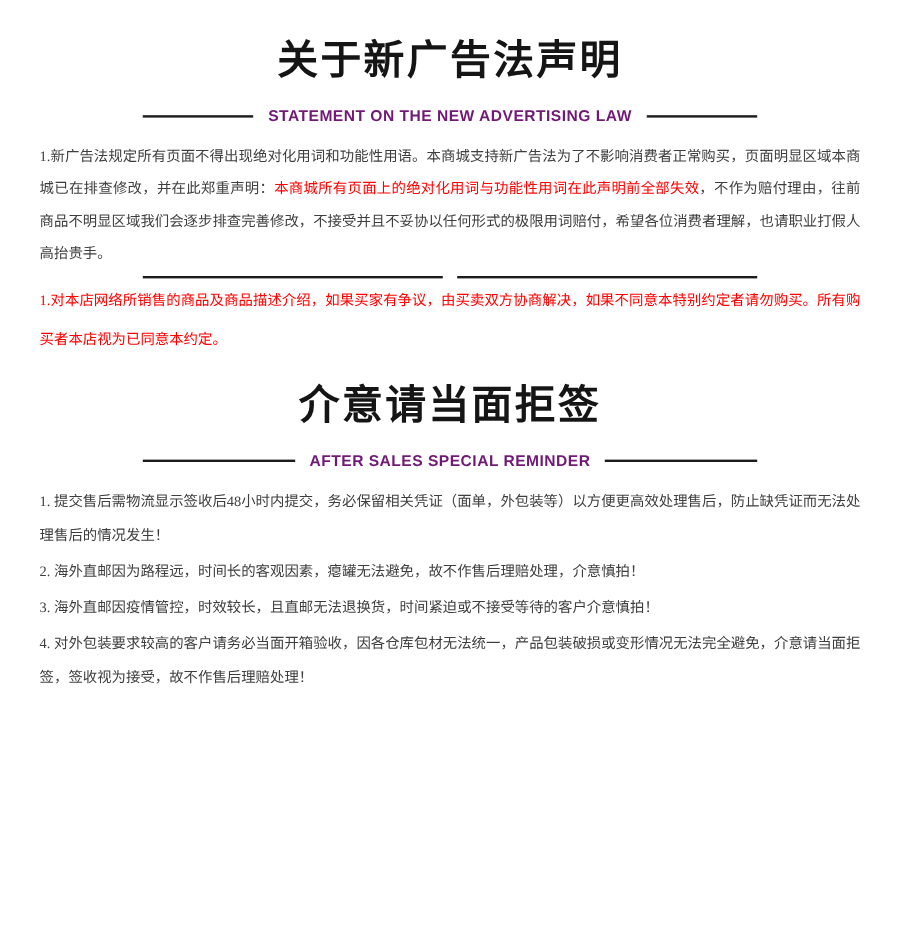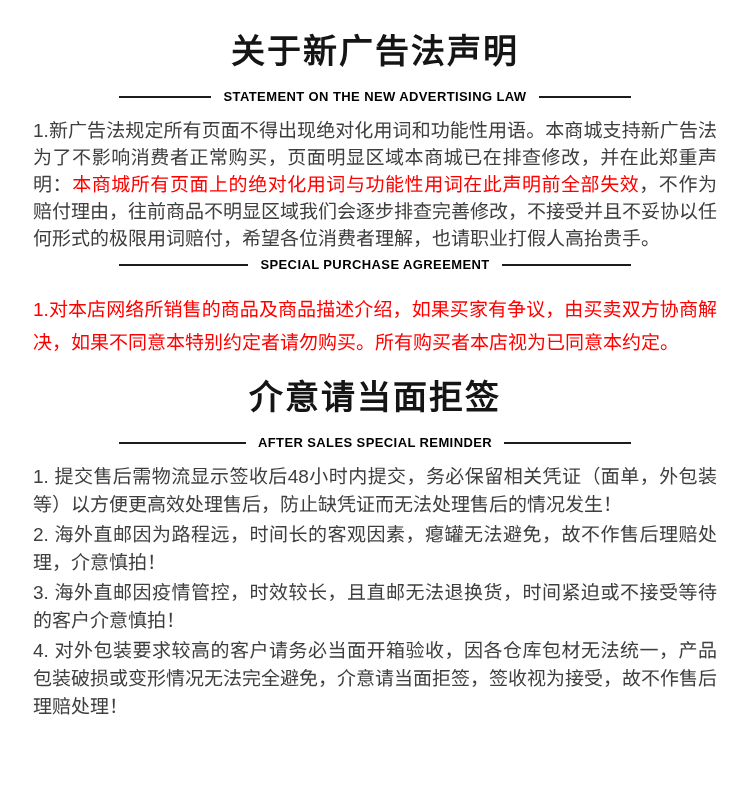--- a/index.html
+++ b/index.html
@@ -39,32 +39,33 @@
     margin:2px auto 0 auto;
   }
   .rule{
     flex:1;
     height:2px;
     background:var(--divider);
   }
   .subtitle{
     font-size:13px;
     font-weight:700;
-    color:#000000;
+    color:#701a75;
     letter-spacing:0.4px;
     white-space:nowrap;
   }
   .body-block{margin-top:13px;}
   .body-block p{
     margin:0 0 5px 0;
-    font-size:19px;
+    font-size:12px;
     line-height:27px;
     text-align:justify;
+    font-family:Liberation Serif, serif;
   }
-  .sec-b .body-block{margin-top:21px;}
+  .sec-b .body-block{margin-top:2px;}
   .sec-b .body-block p{line-height:33px;}
   .sec-c .body-block p{line-height:28px;margin-bottom:2px;}
   .sec-b .section-title,
   .sec-c .section-title{margin-top:16px;}
   .red{color:var(--red);}
 </style>
 </head>
 <body>
 
 <div class="page">
@@ -77,21 +78,20 @@
       <span class="rule"></span>
     </div>
     <div class="body-block">
       <p><span>1.新广告法规定所有页面不得出现绝对化用词和功能性用语。本商城支持新广告法为了不影响消费者正常购买，页面明显区域本商城已在排查修改，并在此郑重声明：</span><span class="red">本商城所有页面上的绝对化用词与功能性用词在此声明前全部失效</span><span>，不作为赔付理由，往前商品不明显区域我们会逐步排查完善修改，不接受并且不妥协以任何形式的极限用词赔付，希望各位消费者理解，也请职业打假人高抬贵手。</span></p>
     </div>
   </section>
 
   <section class="sec-b">
     <div class="subtitle-row">
       <span class="rule"></span>
-      <span class="subtitle">SPECIAL PURCHASE AGREEMENT</span>
       <span class="rule"></span>
     </div>
     <div class="body-block">
       <p><span class="red">1.对本店网络所销售的商品及商品描述介绍，如果买家有争议，由买卖双方协商解决，如果不同意本特别约定者请勿购买。所有购买者本店视为已同意本约定。</span></p>
     </div>
   </section>
 
   <section class="sec-c">
     <h1 class="section-title">介意请当面拒签</h1>
     <div class="subtitle-row">

